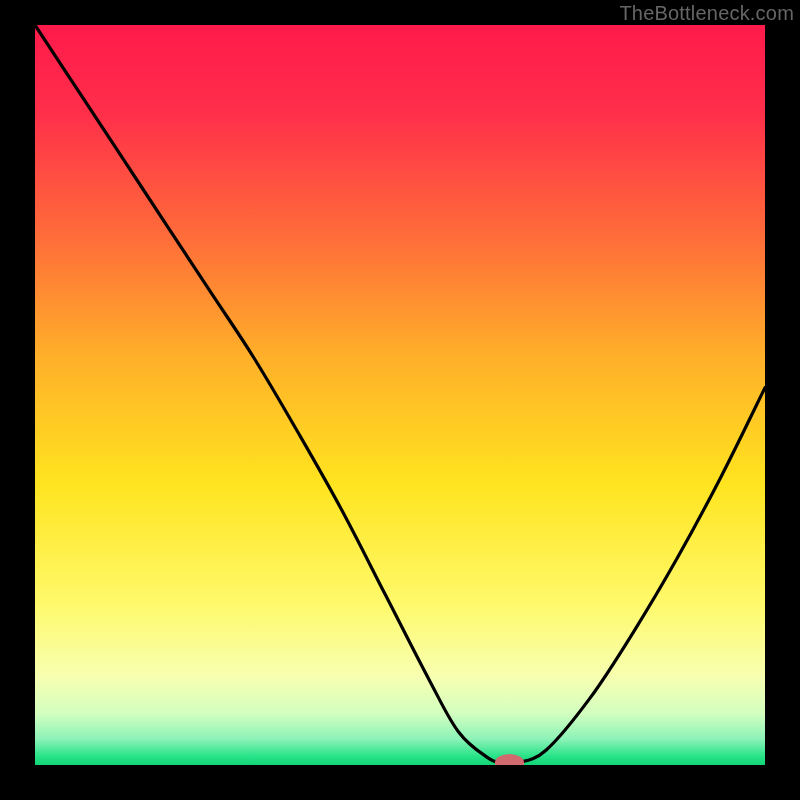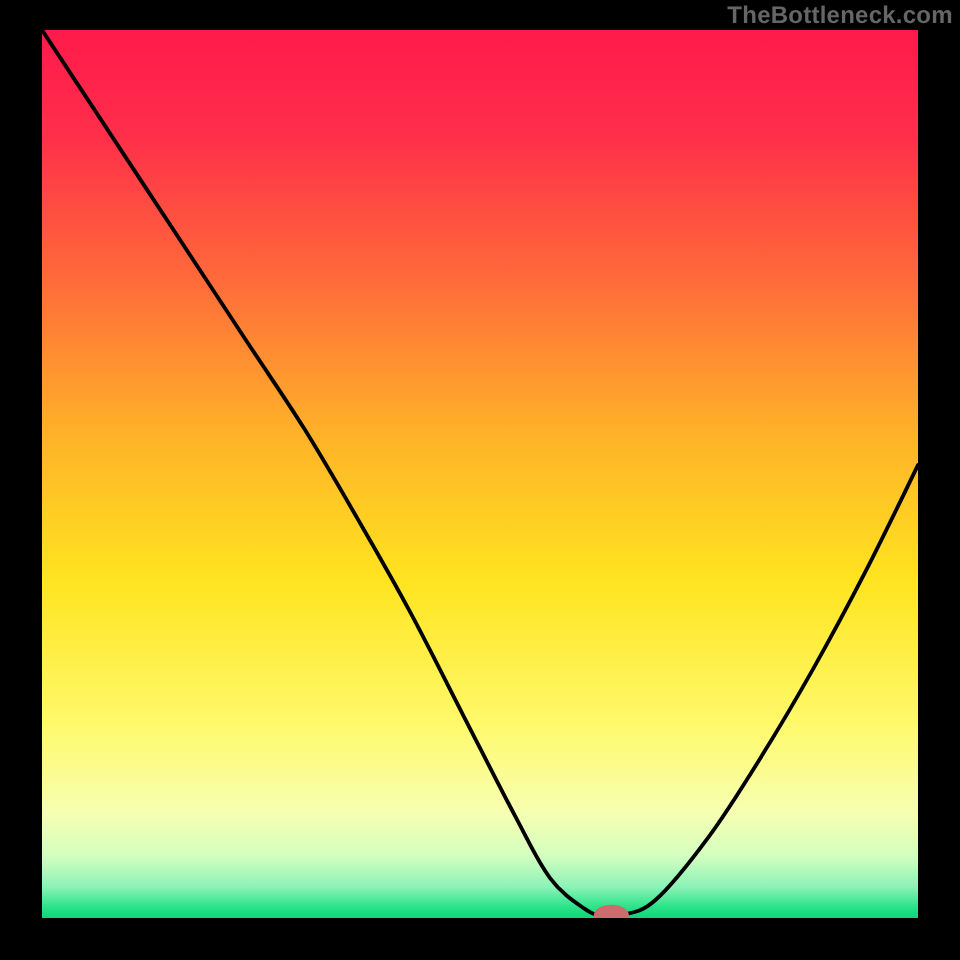--- a/index.html
+++ b/index.html
@@ -15,21 +15,21 @@
     position: relative;
     width: 800px;
     height: 800px;
     background: #000;
   }
   .watermark {
     position: absolute;
     top: 2px;
     right: 6px;
     font-size: 20px;
-    font-weight: 700;
+    font-weight: 400;
     color: #666;
     letter-spacing: 0.2px;
     user-select: none;
   }
   .plot-wrap {
     position: absolute;
     left: 35px;
     top: 25px;
     width: 730px;
     height: 740px;

